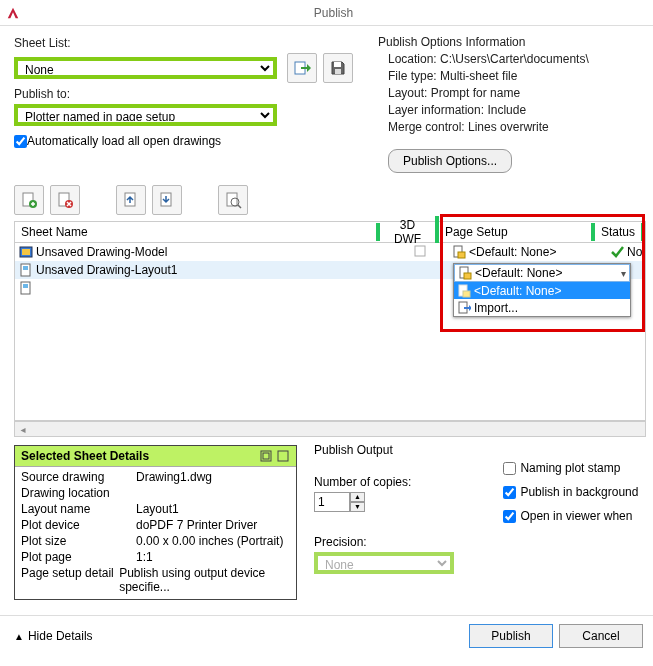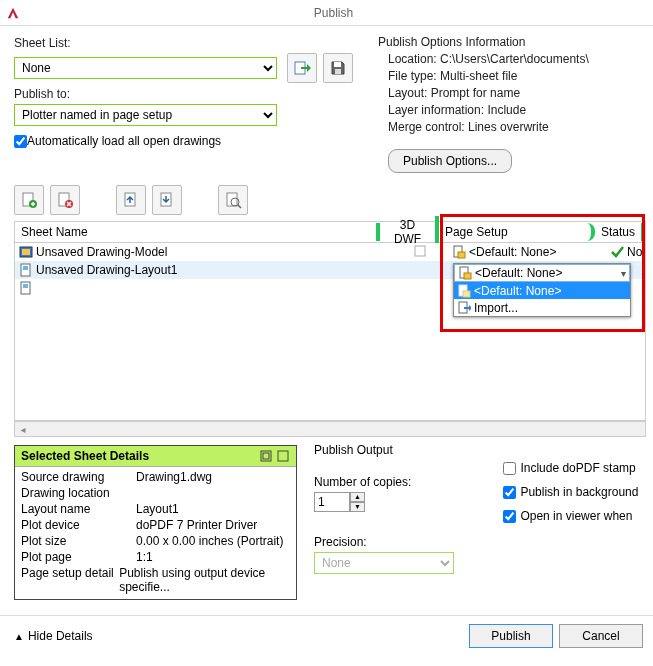--- a/index.html
+++ b/index.html
@@ -4,36 +4,36 @@
 <style>
 * { box-sizing: border-box; font-family: "Segoe UI", Tahoma, sans-serif; font-size: 12px; }
 body { margin: 0; background: #fff; width: 653px; height: 666px; overflow: hidden; }
 .titlebar { height: 26px; display: flex; align-items: center; padding: 0 6px; border-bottom: 1px solid #ddd; }
 .titlebar .title { flex: 1; text-align: center; color: #666; }
 .app-icon { width: 14px; height: 14px; }
 .main { display: flex; padding: 6px 8px 0 14px; gap: 8px; }
 .left-col { width: 356px; }
 .right-col { flex: 1; }
 label.block { display: block; margin: 4px 0 3px 0; color: #222; }
-select.dropdown { width: 263px; height: 22px; border: 1px solid #84cc16; background: #fff; padding: 1px 3px; }
+select.dropdown { width: 263px; height: 22px; border: 4px solid #84cc16; background: #fff; padding: 1px 3px; }
 .icon-btn { width: 30px; height: 30px; border: 1px solid #bbb; background: #f5f5f5; display: inline-flex; align-items: center; justify-content: center; border-radius: 2px; }
 .top-icons { display: inline-flex; gap: 6px; vertical-align: top; margin-left: 10px; }
 .check-row { margin-top: 8px; display: flex; align-items: center; gap: 0; }
 .info-block { padding-left: 0; }
 .info-line { margin: 3px 0; color: #222; }
 .btn { height: 24px; border: 1px solid #999; background: #f0f0f0; padding: 0 14px; cursor: pointer; }
 .pub-opt-btn { margin-top: 12px; margin-left: 10px; border-radius: 9px; }
 .toolbar-row { margin-top: 12px; display: flex; gap: 6px; padding-left: 14px; }
 .tool-gap { width: 24px; }
 .sheet-table-wrap { margin: 6px 7px 0 14px; position: relative; }
 .sheet-header { display: flex; border: 1px solid #ccc; background: #fff; height: 22px; align-items: center; }
 .sheet-header > div { padding: 2px 6px; border-right: 4px solid #22c55e; }
 .col-name { width: 375px; }
 .col-dwf { width: 60px; text-align: center; }
-.col-pagesetup { width: 160px; border-radius: 8px; }
+.col-pagesetup { width: 160px; }
 .col-status { flex: 1; }
 .sheet-body { border: 1px solid #ccc; border-top: none; height: 178px; overflow: hidden; position: relative; background: #fff; }
 .sheet-row { display: flex; height: 18px; align-items: center; text-align: center; }
 .sheet-row span.nm { padding-left: 4px; display: flex; align-items: center; gap: 3px; width: 375px; }
 .sheet-row .cell-dwf { width: 60px; text-align: center; }
 .sheet-row.sel { background: #e5f1fb; }
 .row-icon { width: 14px; height: 14px; display: inline-block; }
 .ps-cell { width: 160px; display: flex; align-items: center; gap: 3px; padding-left: 2px; }
 .ps-icon { width: 14px; height: 14px; }
 .check-green { width: 14px; height: 14px; }
@@ -306,21 +306,21 @@
           <input value="1" style="">
           <div class="spin-btns">
               <div>▲</div>
               <div>▼</div>
             </div>
         </div>
       </div>
       <div class="checks-col">
         <label>
             <input type="checkbox" style="">
-            <span>Include doPDF stamp</span>
+            <span>Naming plot stamp</span>
           </label>
         <label>
             <input type="checkbox" checked="" style="">
             <span>Publish in background</span>
           </label>
         <label>
             <input type="checkbox" checked="" style="">
             <span>Open in viewer when</span>
           </label>
       </div>

